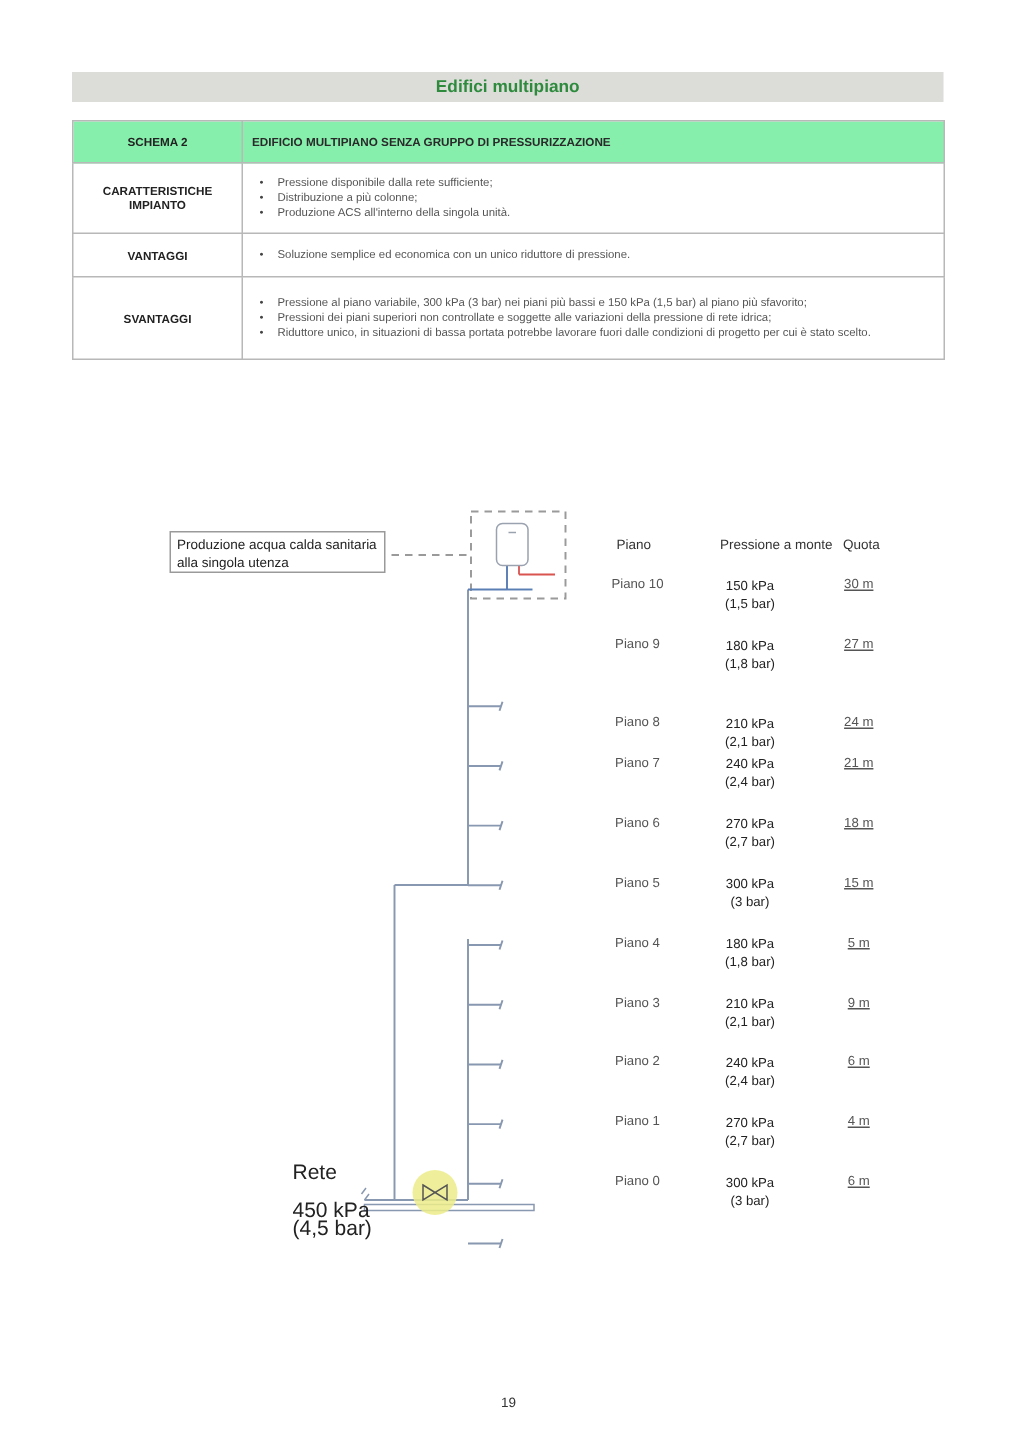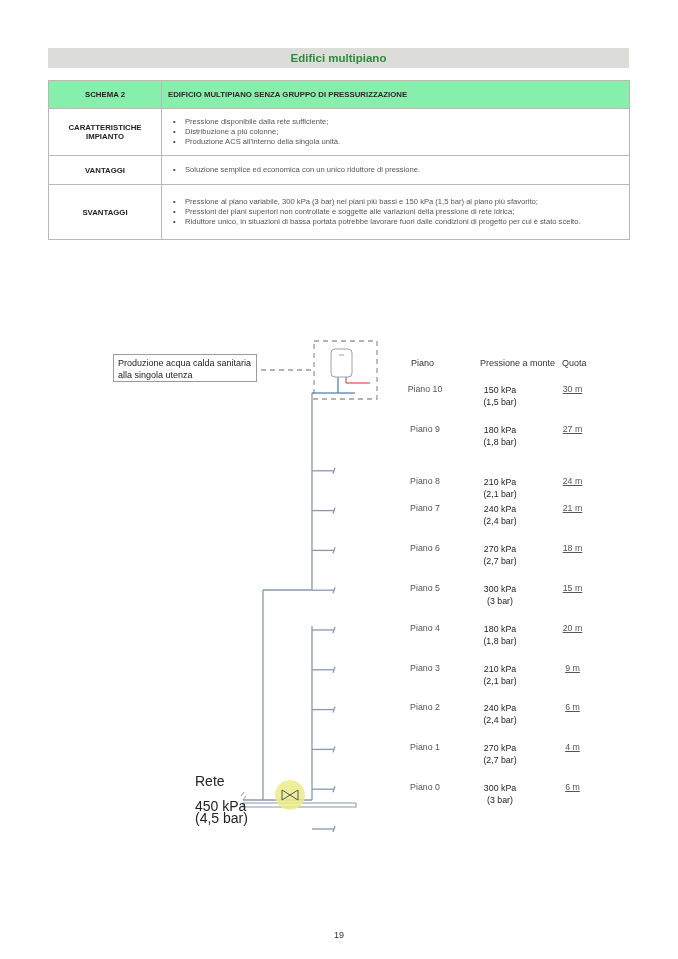--- a/index.html
+++ b/index.html
@@ -194,21 +194,21 @@
         <div>(3 bar)</div>
       </div>
       <div class="quota">15 m</div>
     </div>
     <div class="floor-row" style="top: 622.8px;">
       <div class="piano">Piano 4</div>
       <div class="press">
         <div>180 kPa</div>
         <div>(1,8 bar)</div>
       </div>
-      <div class="quota">20 m</div>
+      <div class="quota">5 m</div>
     </div>
     <div class="floor-row" style="top: 662.6px;">
       <div class="piano">Piano 3</div>
       <div class="press">
         <div>210 kPa</div>
         <div>(2,1 bar)</div>
       </div>
       <div class="quota">9 m</div>
     </div>
     <div class="floor-row" style="top: 702.4px;">

